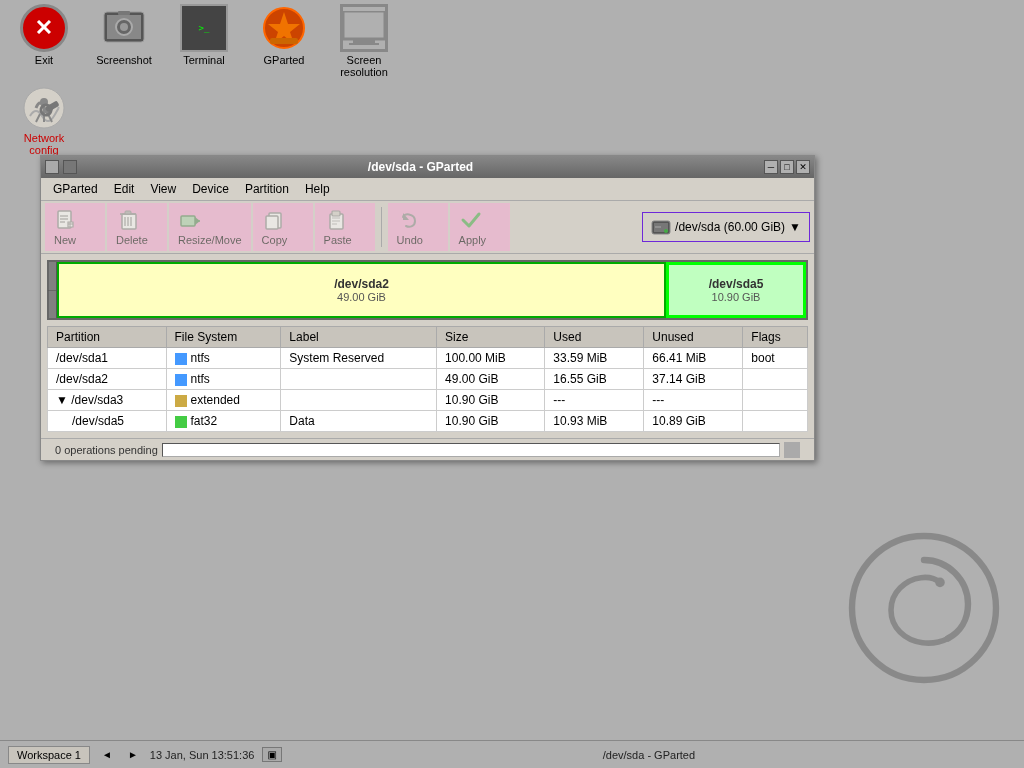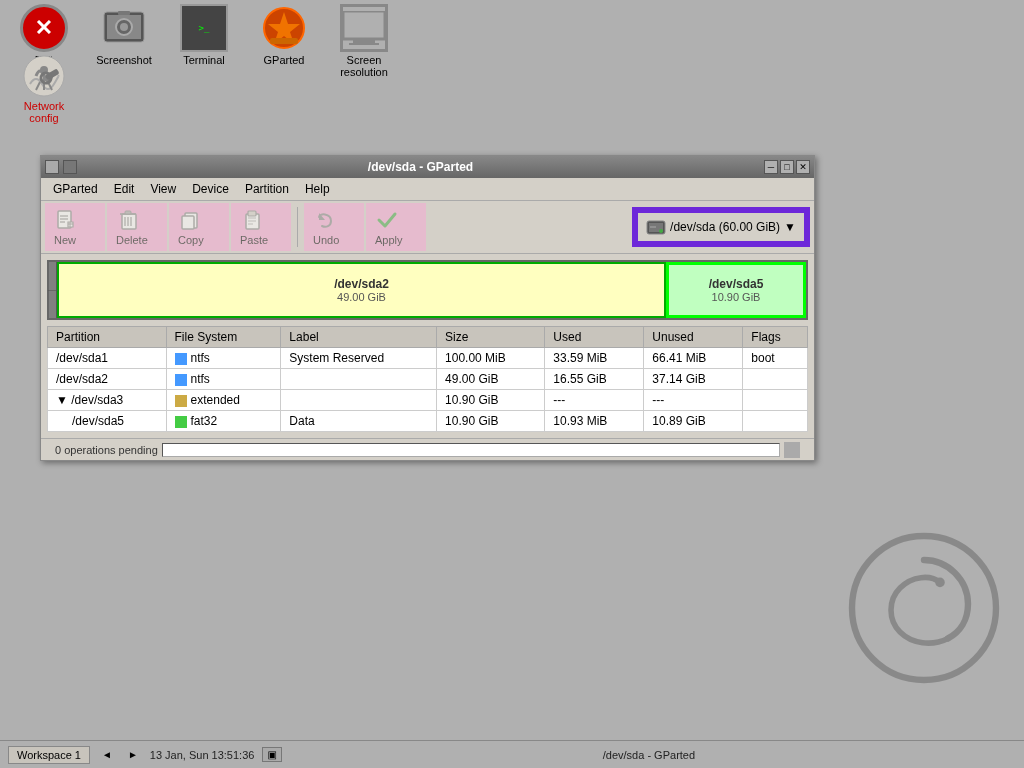--- a/index.html
+++ b/index.html
@@ -46,21 +46,21 @@
       background: #cc0000;
       border-radius: 50%;
       display: flex; align-items: center; justify-content: center;
       color: white;
       font-size: 22px;
       font-weight: bold;
       border: 3px solid #888;
     }
     .network-config-area {
       position: absolute;
-      top: 52px;
+      top: 84px;
       left: 8px;
     }
     .network-icon {
       width: 48px; height: 48px;
       display: flex; align-items: center; justify-content: center;
     }
     .network-label {
       font-size: 11px;
       color: #cc0000;
       text-align: center;
@@ -173,21 +173,21 @@
       margin-left: auto;
       display: flex;
       align-items: center;
       gap: 4px;
     }
     .device-select-btn {
       display: flex;
       align-items: center;
       padding: 4px 8px;
       background: #d4d0c8;
-      border: 6px solid #6d28d9;
+      border: 1px solid #6d28d9;
       cursor: pointer;
       gap: 4px;
     }
 
     
     .partition-visual {
       margin: 6px;
       border: 2px solid #666;
       height: 60px;
       display: flex;
@@ -486,20 +486,30 @@
         <svg width="22" height="22" viewBox="0 0 22 22">
           <rect x="5" y="5" width="14" height="15" rx="1" fill="white" stroke="#888" stroke-width="1.5"></rect>
           <line x1="3" y1="5" x2="19" y2="5" stroke="#888" stroke-width="1.5"></line>
           <rect x="8" y="2" width="6" height="3" rx="1" fill="#aaa" stroke="#888" stroke-width="1"></rect>
           <line x1="8" y1="8" x2="8" y2="17" stroke="#888" stroke-width="1.2"></line>
           <line x1="11" y1="8" x2="11" y2="17" stroke="#888" stroke-width="1.2"></line>
           <line x1="14" y1="8" x2="14" y2="17" stroke="#888" stroke-width="1.2"></line>
         </svg>
       </div>
       <span class="btn-label">Delete</span>
+    </div>
+    <div class="toolbar-btn disabled">
+      <div class="btn-icon">
+        <svg width="22" height="22" viewBox="0 0 22 22">
+          <rect x="2" y="7" width="14" height="10" rx="1" fill="#aad4aa" stroke="#558855" stroke-width="1.5"></rect>
+          <polygon points="16,8 21,12 16,16" fill="#558855"></polygon>
+          <line x1="18" y1="12" x2="21" y2="12" stroke="#558855" stroke-width="1.5"></line>
+        </svg>
+      </div>
+      <span class="btn-label">Resize/Move</span>
     </div>
     <div class="toolbar-btn disabled">
       <div class="btn-icon">
         <svg width="22" height="22" viewBox="0 0 22 22">
           <rect x="6" y="4" width="12" height="15" rx="1" fill="white" stroke="#888" stroke-width="1.5"></rect>
           <rect x="3" y="7" width="12" height="13" rx="1" fill="white" stroke="#888" stroke-width="1.5"></rect>
         </svg>
       </div>
       <span class="btn-label">Copy</span>
     </div>

